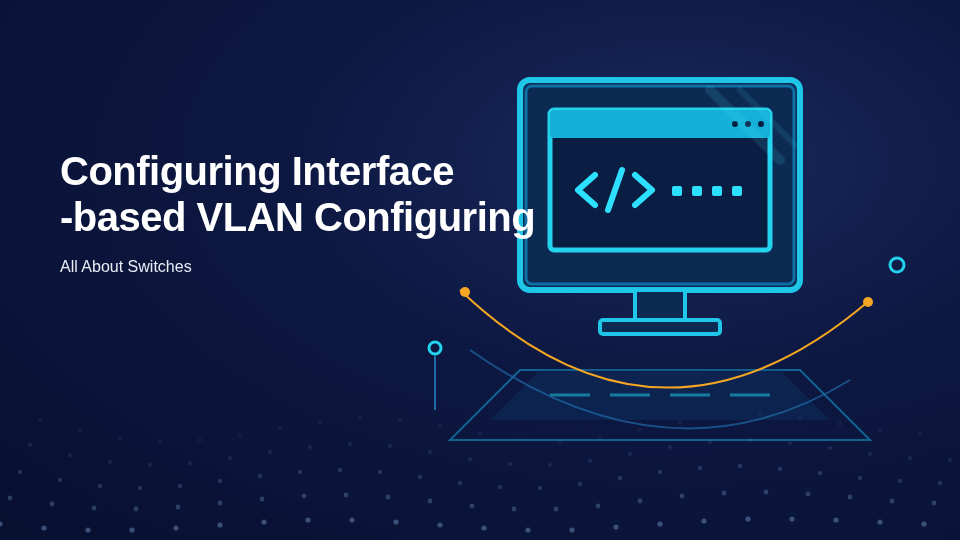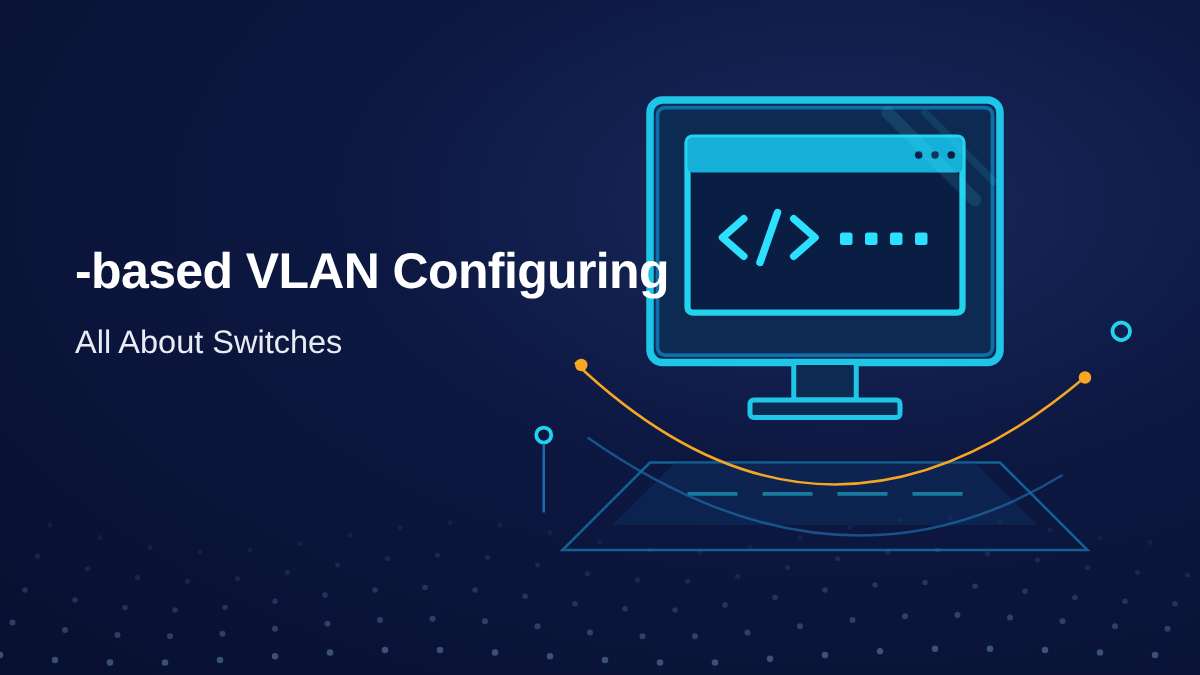--- a/index.html
+++ b/index.html
@@ -19,21 +19,21 @@
   }
   .title {
     color: #ffffff;
     font-size: 40px;
     font-weight: 700;
     line-height: 1.15;
     letter-spacing: -0.5px;
   }
   .subtitle {
     color: #e8ecf5;
-    font-size: 26px;
+    font-size: 16px;
     font-weight: 400;
     margin-top: 18px;
   }
   .illustration {
     position: absolute;
     right: 40px;
     top: 40px;
     width: 520px;
     height: 440px;
     z-index: 5;
@@ -46,21 +46,21 @@
     height: 260px;
     z-index: 2;
     opacity: 0.55;
   }
 </style>
 </head>
 <body>
 
 <div class="text-block">
   <div class="title">
-    <br>
+    <span>Configuring Interface</span><br>
     <span>-based VLAN Configuring</span>
   </div>
   <div class="subtitle">All About Switches</div>
 </div>
 
 <svg class="illustration" viewBox="0 0 520 440">
 
   <g>
     <polygon points="120,330 400,330 470,400 50,400" fill="none" stroke="#1496c9" stroke-width="2" opacity="0.6"></polygon>
     <polygon points="140,330 380,330 430,380 90,380" fill="#0d3a6e" opacity="0.35"></polygon>

